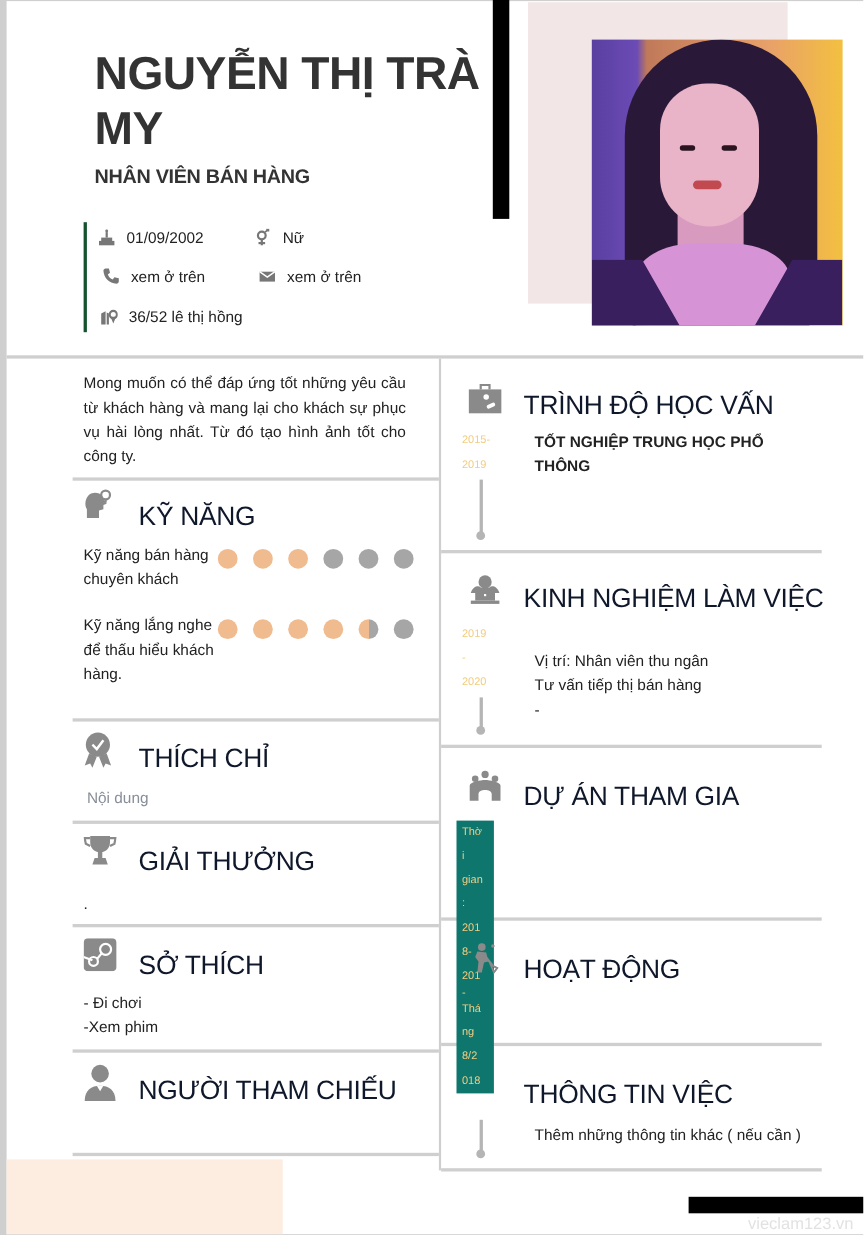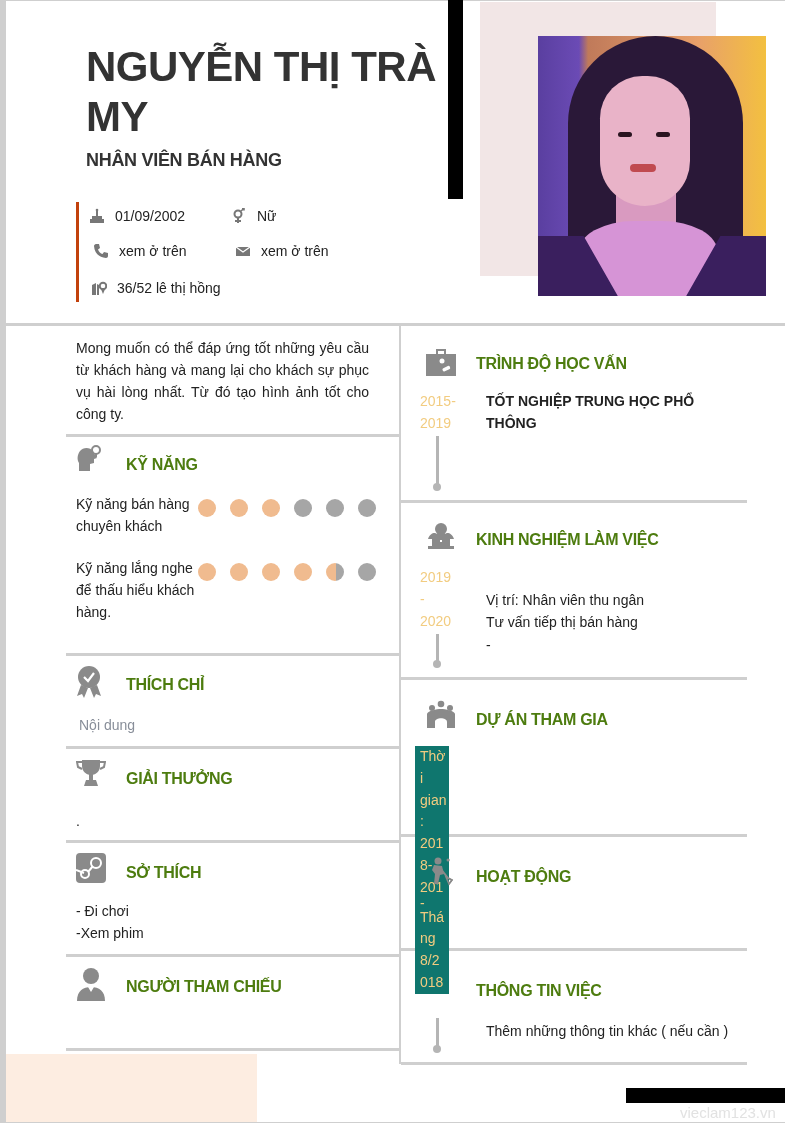--- a/index.html
+++ b/index.html
@@ -17,41 +17,41 @@
   .photo { left: 538px; top: 36px; width: 228px; height: 260px; overflow: hidden;
     background: linear-gradient(90deg, #5a3fa0 0%, #6b4bb5 18%, #c07a5a 22%, #e8a06a 70%, #f3c040 100%); }
   .photo .hair { position:absolute; left:30px; top:0; width:175px; height:260px; border-radius: 90px 90px 10px 10px; background:#2a1838; }
   .photo .face { position:absolute; left:62px; top:40px; width:90px; height:130px; border-radius: 45px 45px 48px 48px; background:#e9b3c8; }
   .photo .neck { position:absolute; left:78px; top:150px; width:60px; height:60px; background:#d99ac0; }
   .photo .chest { position:absolute; left:40px; top:185px; width:140px; height:80px; background:#d694d6; border-radius: 40% 40% 0 0; }
   .photo .shirt { position:absolute; left:0; top:200px; width:228px; height:60px; background: #3a1f5e; clip-path: polygon(0 0, 20% 0, 35% 100%, 65% 100%, 80% 0, 100% 0, 100% 100%, 0 100%); }
   .photo .lips { position:absolute; left:92px; top:128px; width:26px; height:8px; border-radius:6px; background:#c04a50; }
   .photo .eye { position:absolute; top:96px; width:14px; height:5px; border-radius:3px; background:#2a1420; }
 
-  .info { left: 76px; top: 202px; width: 300px; height: 100px; border-left: 3px solid #c2410c; }
+  .info { left: 76px; top: 202px; width: 300px; height: 100px; border-left: 3px solid #14532d; }
   .info-row { position: absolute; display: flex; align-items: center; font-size: 14px; color: #222; }
   .info-row .ic { width: 16px; height: 16px; margin-right: 10px; display: inline-flex; align-items: center; justify-content: center; }
 
   .hr { background: #cfcfcf; height: 3px; }
   .vr { background: #cfcfcf; width: 2px; }
 
   
   .objective { left: 76px; top: 337px; width: 293px; font-size: 14px; line-height: 22px; text-align: justify; color: #222; }
-  .sec-title { font-size: 16px; font-weight: bold; color: #4d7c0f; letter-spacing: -0.3px; }
+  .sec-title { font-size: 24px; font-weight: normal; color: #0f172a; letter-spacing: -0.3px; }
   .sec-icon { width: 30px; height: 30px; }
   .skill-label { font-size: 14px; line-height: 22px; color: #222; width: 120px; }
   .dots { display: flex; gap: 14px; }
   .dot { width: 18px; height: 18px; border-radius: 50%; background: #a6a6a6; }
   .dot.on { background: #f0bb8f; }
   .dot.half { background: linear-gradient(90deg, #f0bb8f 0 55%, #a6a6a6 55% 100%); }
   .muted { font-size: 14px; color: #888e99; }
   .body-text { font-size: 14px; line-height: 22px; color: #222; }
 
   
-  .yr { font-size: 14px; color: #f2cc80; line-height: 22px; }
+  .yr { font-size: 10px; color: #f2cc80; line-height: 22px; }
   .tl-line { width: 3px; background: #b5b5b5; }
   .tl-dot { width: 8px; height: 8px; border-radius: 50%; background: #b5b5b5; }
 
   .bottom-peach { left: 6px; top: 1054px; width: 251px; height: 68px; background: #fdede1; }
   .black-bar-h { left: 626px; top: 1088px; width: 159px; height: 15px; background: #000; }
   .watermark { left: 680px; top: 1104px; font-size: 15px; color: #e2e2e2; text-align: right; }
 </style>
 </head>
 <body>
 

